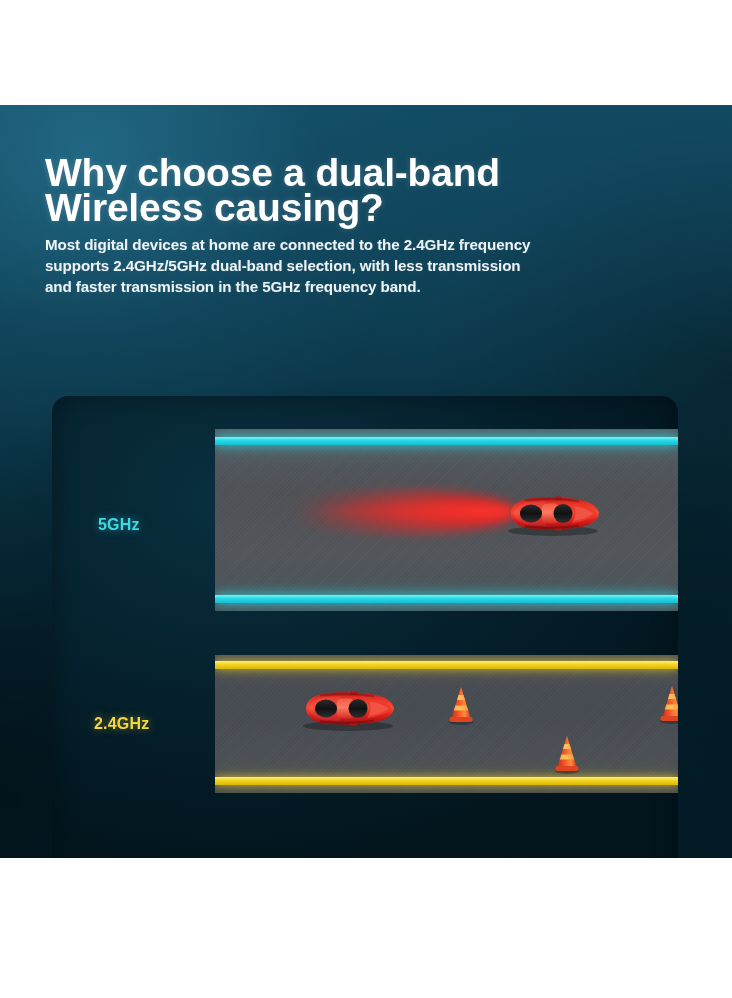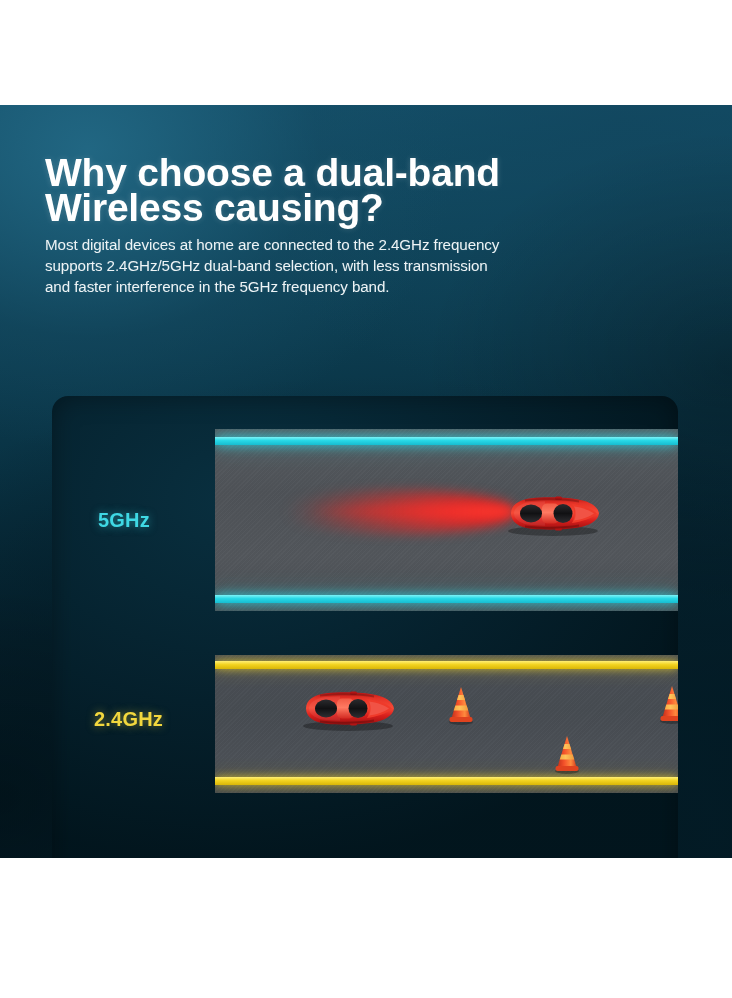--- a/index.html
+++ b/index.html
@@ -65,21 +65,21 @@
     letter-spacing: -0.2px;
     text-shadow: 0 0 6px rgba(255,255,255,0.18);
   }
   .headline-line2 { display: block; }
 
   .bodycopy {
     margin: 9px 0 0 0;
     color: #eef4f6;
     font-size: 15.2px;
     line-height: 21px;
-    font-weight: normal;
+    font-weight: bold;
     letter-spacing: -0.1px;
     text-shadow: 0 0 3px rgba(200,230,240,0.12);
   }
   .bodycopy span { display: block; }
 
   
   #card {
     position: absolute;
     left: 52px;
     top: 291px;            
@@ -90,24 +90,25 @@
       radial-gradient(ellipse 80% 70% at 30% 20%, rgba(9,48,64,0.95) 0%, rgba(5,32,44,0.9) 55%, rgba(2,21,29,0.95) 100%),
       linear-gradient(160deg, #083040 0%, #05222e 55%, #021820 100%);
     box-shadow: 0 0 26px rgba(0,0,0,0.35) inset;
     z-index: 2;
   }
 
   
   .band-label {
     position: absolute;
     left: 46px;
-    font-size: 20px;
+    font-size: 16px;
     font-weight: bold;
     letter-spacing: 0.2px;
     white-space: nowrap;
+    margin-top: 7px;
   }
   #label-5ghz {
     top: 113px;            
     color: #3fd8e4;
     text-shadow: 0 0 9px rgba(63,216,228,0.55);
   }
   #label-24ghz {
     left: 42px;
     top: 312px;            
     color: #f2d73e;
@@ -215,21 +216,21 @@
   <div id="banner">
 
     <div id="copy">
       <h1 class="headline">
         <span>Why choose a dual-band</span>
         <span class="headline-line2">Wireless causing?</span>
       </h1>
       <p class="bodycopy">
         <span>Most digital devices at home are connected to the 2.4GHz frequency</span>
         <span>supports 2.4GHz/5GHz dual-band selection, with less transmission</span>
-        <span>and faster interference in the 5GHz frequency band.</span>
+        <span>and faster transmission in the 5GHz frequency band.</span>
       </p>
     </div>
 
     <div id="card">
 
       <div class="band-label" id="label-5ghz">5GHz</div>
 
       <div class="band-label" id="label-24ghz">2.4GHz</div>
 
       <div class="road" id="road-5ghz">

